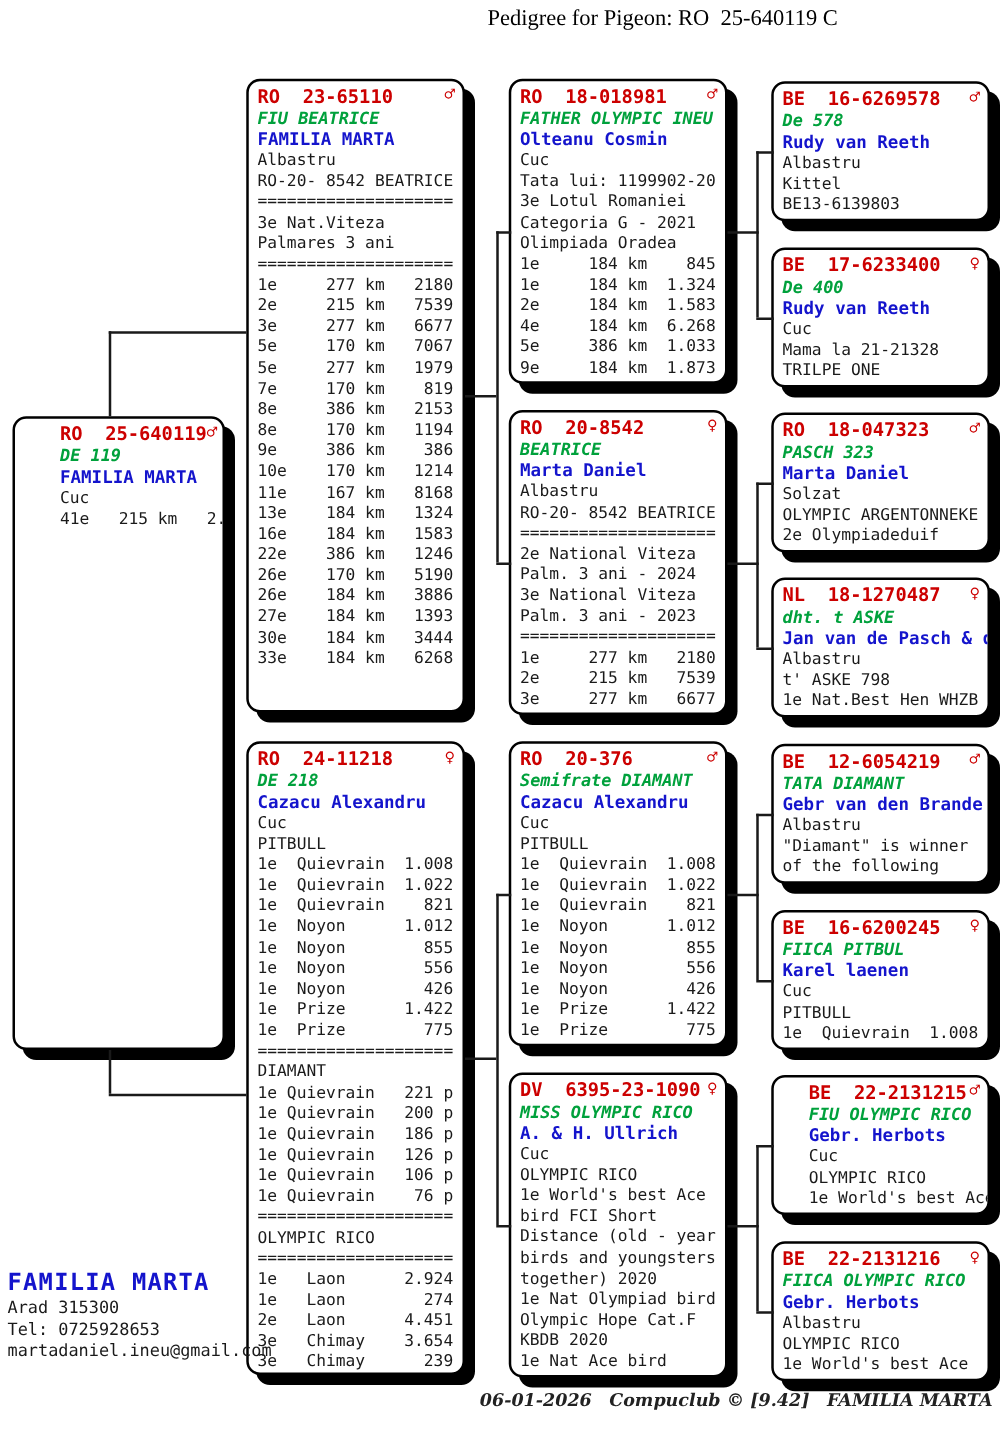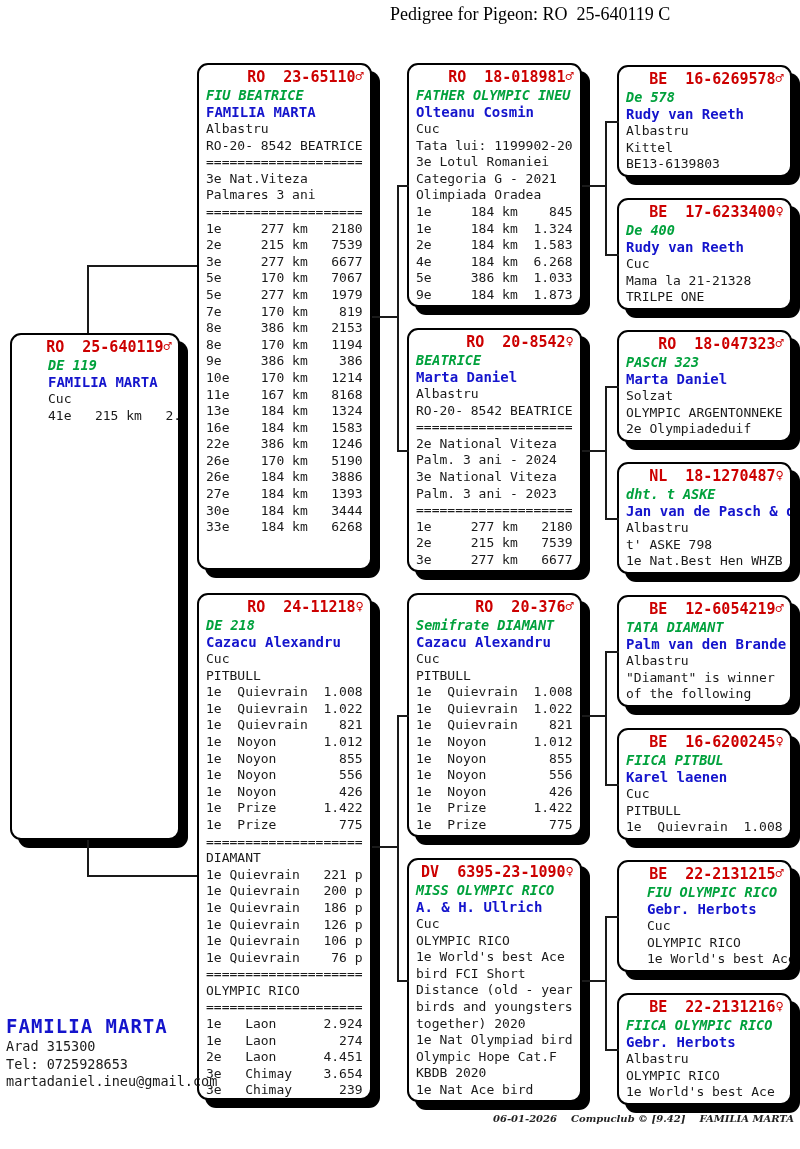--- a/index.html
+++ b/index.html
@@ -9,33 +9,33 @@
   }
   .page-title {
     position:absolute; left:390px; top:4px; font-family:Liberation Serif, serif;
     font-size:18px; color:#000; white-space:pre;
   }
   .box {
     position:absolute; box-sizing:border-box; background:#fff;
     border:2px solid #000; border-radius:11px; box-shadow:8px 8px 0 #000;
     padding:3px 6px 3px 7px; overflow:hidden;
   }
-  .box-header { display:flex; justify-content:flex-end; align-items:flex-start; line-height:19px; }
+  .box-header { display:flex; justify-content:space-between; align-items:flex-start; line-height:19px; }
   .box-id { color:#cc0000; font-weight:bold; font-size:15px; white-space:pre; }
   .box-sex { color:#cc0000; font-weight:bold; font-size:14px; line-height:16px; }
   .box-nick { color:#00a13c; font-weight:bold; font-style:italic; font-size:13.5px; line-height:17px; white-space:pre; }
   .box-owner { color:#1414cc; font-weight:bold; font-size:14px; line-height:17px; white-space:pre; }
   .box-line { white-space:pre; font-size:13px; line-height:16.6px; color:#1a1a1a; }
   .cline { position:absolute; background:#1a1a1a; }
   .contact { position:absolute; left:6px; top:1014px; }
   .contact-name { color:#1414cc; font-weight:bold; font-size:19px; line-height:24px; letter-spacing:1px; }
   .contact-line { font-size:13.5px; line-height:17.5px; color:#1a1a1a; white-space:pre; }
   .footer {
     position:absolute; right:6px; top:1113px; font-family:"DejaVu Serif", serif;
-    font-style:italic; font-weight:bold; font-size:10px; color:#222; white-space:pre;margin-left:16px;
+    font-style:italic; font-weight:bold; font-size:14px; color:#222; white-space:pre;margin-left:16px;
   }
   .footer span { margin-left:14px; }
 </style>
 </head>
 <body>
 
 <div class="page-title">Pedigree for Pigeon: RO  25-640119 C</div>
 
 <div id="tree">
     <div class="box" style="left: 10px; top: 333px; width: 170px; height: 507px; padding-left: 36px;">
@@ -235,21 +235,21 @@
       <div class="box-line">Albastru</div>
       <div class="box-line">t' ASKE 798</div>
       <div class="box-line">1e Nat.Best Hen WHZB</div>
     </div>
     <div class="box" style="left: 617px; top: 595px; width: 175px; height: 112px;">
       <div class="box-header">
         <span class="box-id">BE  12-6054219</span>
         <span class="box-sex">♂</span>
       </div>
       <div class="box-nick">TATA DIAMANT</div>
-      <div class="box-owner">Palm van den Brande</div>
+      <div class="box-owner">Gebr van den Brande</div>
       <div class="box-line">Albastru</div>
       <div class="box-line">"Diamant" is winner</div>
       <div class="box-line">of the following</div>
     </div>
     <div class="box" style="left: 617px; top: 728px; width: 175px; height: 112px;">
       <div class="box-header">
         <span class="box-id">BE  16-6200245</span>
         <span class="box-sex">♀</span>
       </div>
       <div class="box-nick">FIICA PITBUL</div>

